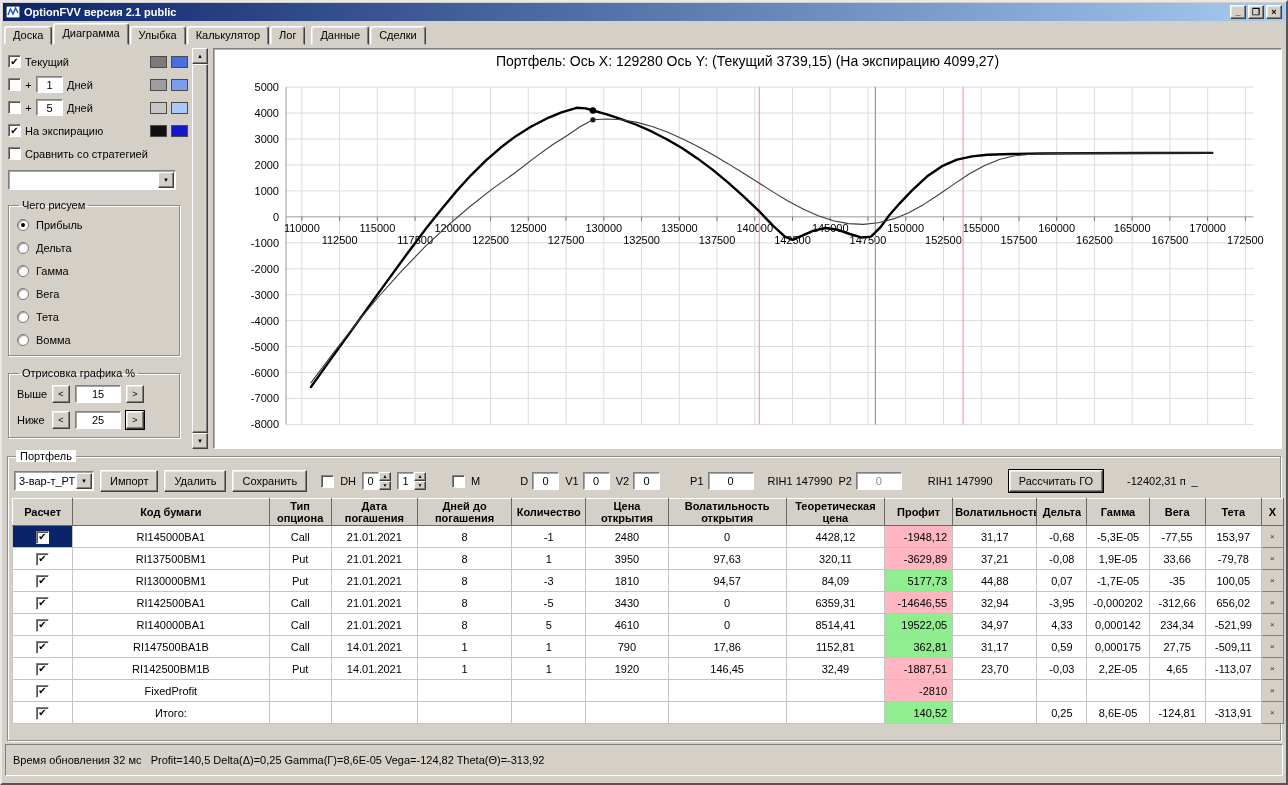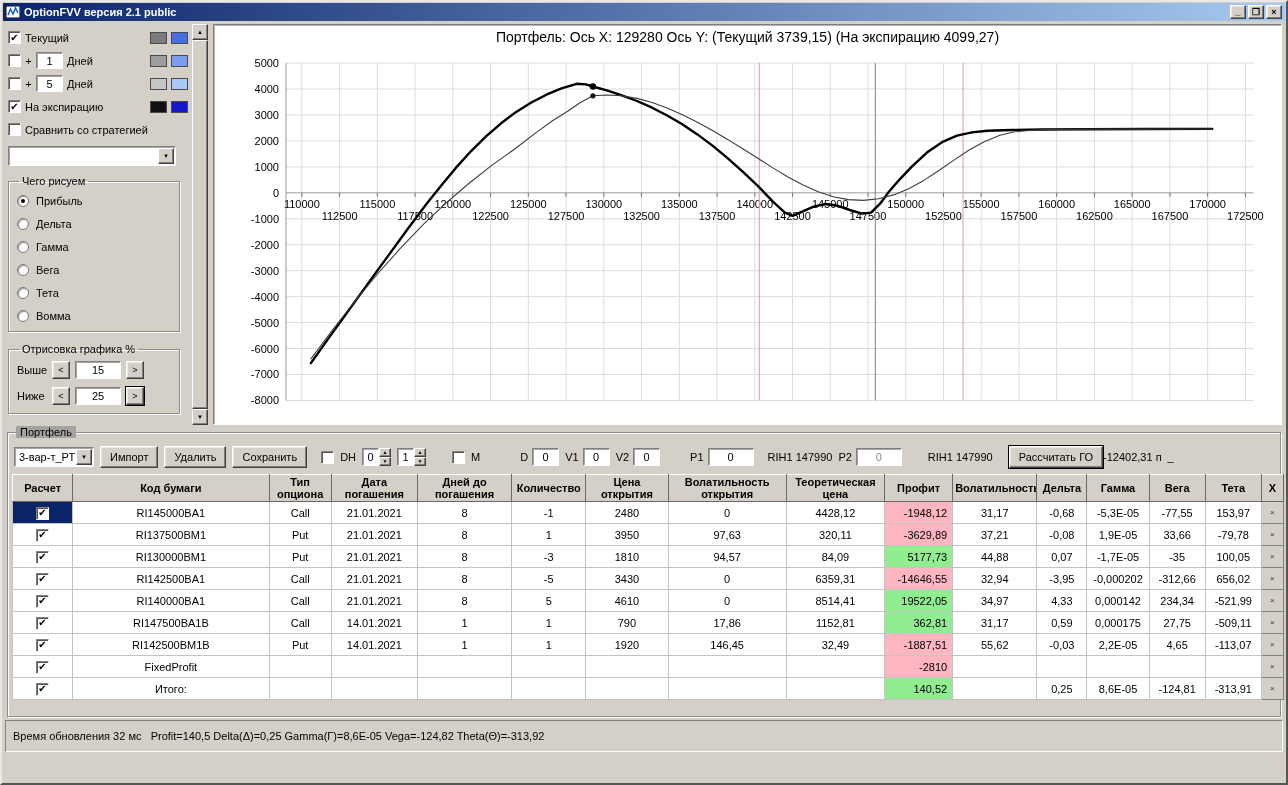--- a/index.html
+++ b/index.html
@@ -66,38 +66,38 @@
   .scroll-thumb{flex:1;background:#d4d0c8;border:1px solid;border-color:#fff #404040 #404040 #fff;
     box-shadow:inset -1px -1px 0 #808080;}
   
   .chart-panel{flex:1;background:#fff;border:1px solid;border-color:#808080 #fff #fff #808080;
     box-shadow:inset 1px 1px 0 rgba(0,0,0,.3);padding:1px 2px;}
   .chart-title{height:22px;display:flex;align-items:center;justify-content:center;font-size:14px;}
   svg text{font-family:"Liberation Sans",sans-serif;font-size:11px;fill:#000;}
   
   .portfolio{flex:0 0 285px;margin:6px 4px 0;border:1px solid #8c8c8c;box-shadow:inset 1px 1px 0 #fff,1px 1px 0 #fff;
     position:relative;padding:10px 3px 2px;}
-  .group-label{position:absolute;top:-7px;left:8px;background:#a3a3a3;padding:0 4px;}
+  .group-label{position:absolute;top:-7px;left:8px;background:#ffffff;padding:0 4px;}
   .toolbar{display:flex;align-items:center;height:28px;padding:0 3px;}
   .preset{width:80px;}
   .btn{height:22px;padding:0 9px;margin-left:6px;background:#d4d0c8;border:1px solid;
     border-color:#fff #404040 #404040 #fff;box-shadow:inset -1px -1px 0 #808080,inset 1px 1px 0 #ece9e4;
     font-family:inherit;font-size:11px;display:flex;align-items:center;white-space:nowrap;}
   .btn.go{outline:1px solid #000;margin-left:16px;}
   .lbl{margin-left:6px;white-space:nowrap;}
   .spin{display:inline-flex;height:18px;margin-left:6px;}
   .spin-val{width:17px;height:18px;}
   .spin-btns{display:flex;flex-direction:column;width:12px;height:18px;}
   .spin-b{flex:1;background:#d4d0c8;border:1px solid;border-color:#fff #404040 #404040 #fff;
     box-shadow:inset -1px -1px 0 #808080;display:flex;align-items:center;justify-content:center;
     font-size:5px;line-height:1;overflow:hidden;}
   .tb-field{width:27px;height:18px;margin-left:4px;}
   .p-field{width:46px;}
   .p-field.disabled{color:#8a8a8a;}
-  .go-value{margin-left:0;white-space:nowrap;}
+  .go-value{margin-left:24px;white-space:nowrap;}
   .cursor-mark{margin-left:6px;}
   .gap14{margin-left:14px;}
   .gap26{margin-left:26px;}
   .gap30{margin-left:30px;}
   .gap40{margin-left:40px;}
   
   .tablewrap{margin:3px 1px 0;}
   table{border-collapse:collapse;table-layout:fixed;width:1272px;}
   th{background:#d4d0c8;border:1px solid;border-color:#fff #696969 #696969 #fff;font-weight:700;
     font-size:11px;line-height:12px;height:20px;padding:1px 2px;overflow:hidden;}
@@ -124,20 +124,29 @@
     </span>
     <span class="title-text">OptionFVV версия 2.1 public</span>
     <span class="winbtns">
       <span class="winbtn">_</span>
       <span class="winbtn">❐</span>
       <span class="winbtn">×</span>
     </span>
   </div>
 
 
+  <div class="tabstrip" id="tabstrip">
+      <div class="tab">Доска</div>
+      <div class="tab active">Диаграмма</div>
+      <div class="tab">Улыбка</div>
+      <div class="tab">Калькулятор</div>
+      <div class="tab">Лог</div>
+      <div class="tab gap">Данные</div>
+      <div class="tab">Сделки</div>
+    </div>
 
   <div class="main">
 
     <div class="left-panel">
       <div id="toggles">
           <div class="lp-row">
             <span class="cb checked">✔</span>
             <span class="lp-label">Текущий</span>
             <span class="lp-spacer"></span>
             <span class="swatch" style="background: rgb(123, 123, 123);"></span>
@@ -554,21 +563,21 @@
               <td class="chk-cell"><span class="cb checked">✔</span></td>
               <td>RI142500BM1B</td>
               <td>Put</td>
               <td>14.01.2021</td>
               <td>1</td>
               <td>1</td>
               <td>1920</td>
               <td>146,45</td>
               <td>32,49</td>
               <td class="profit-cell" style="background: rgb(255, 182, 193);">-1887,51</td>
-              <td>55,62</td>
+              <td>23,70</td>
               <td>-0,03</td>
               <td>2,2E-05</td>
               <td>4,65</td>
               <td>-113,07</td>
               <td class="x-cell">×</td>
             </tr>
             <tr>
               <td class="chk-cell"><span class="cb checked">✔</span></td>
               <td>FixedProfit</td>
               <td></td>

